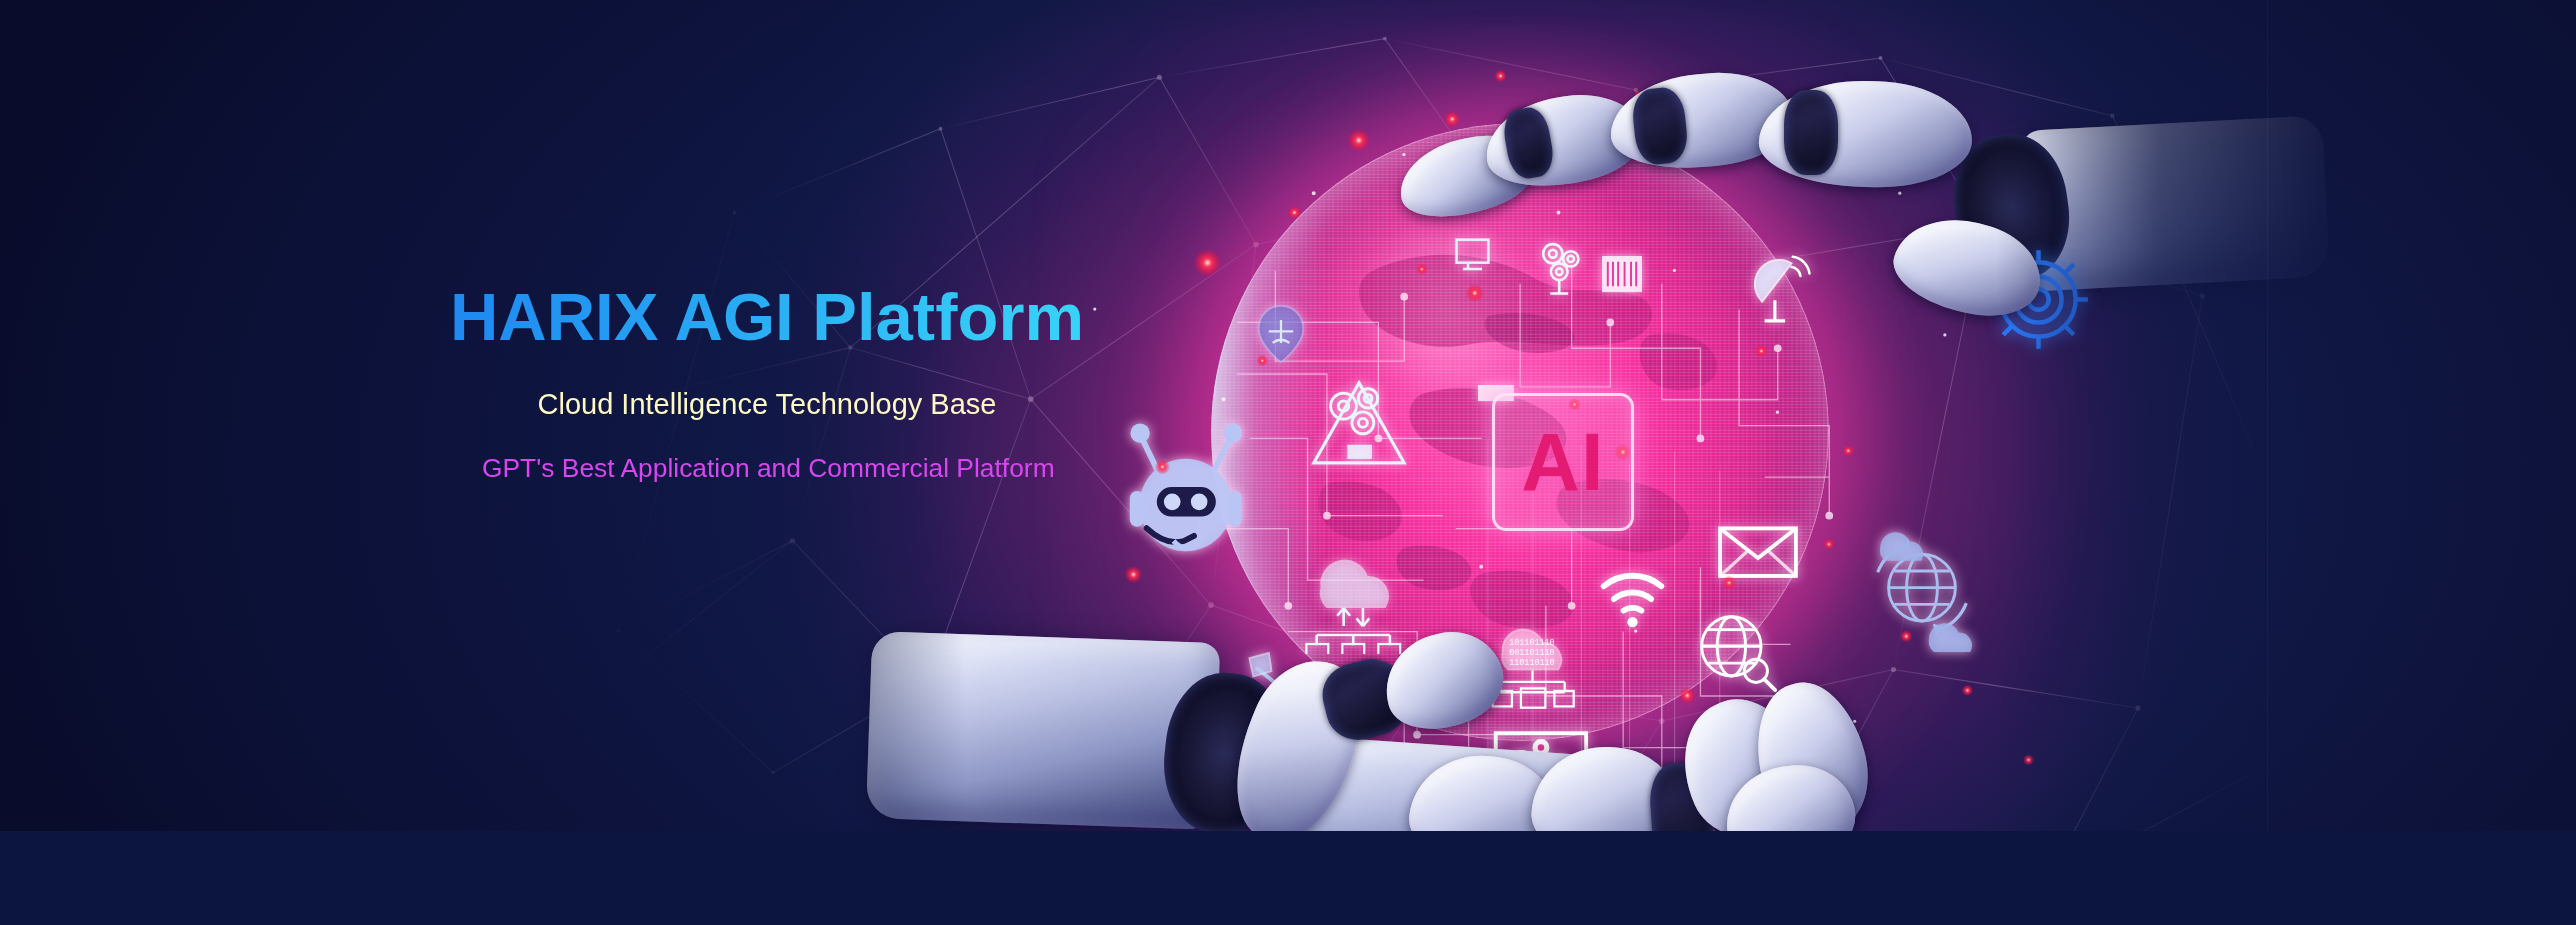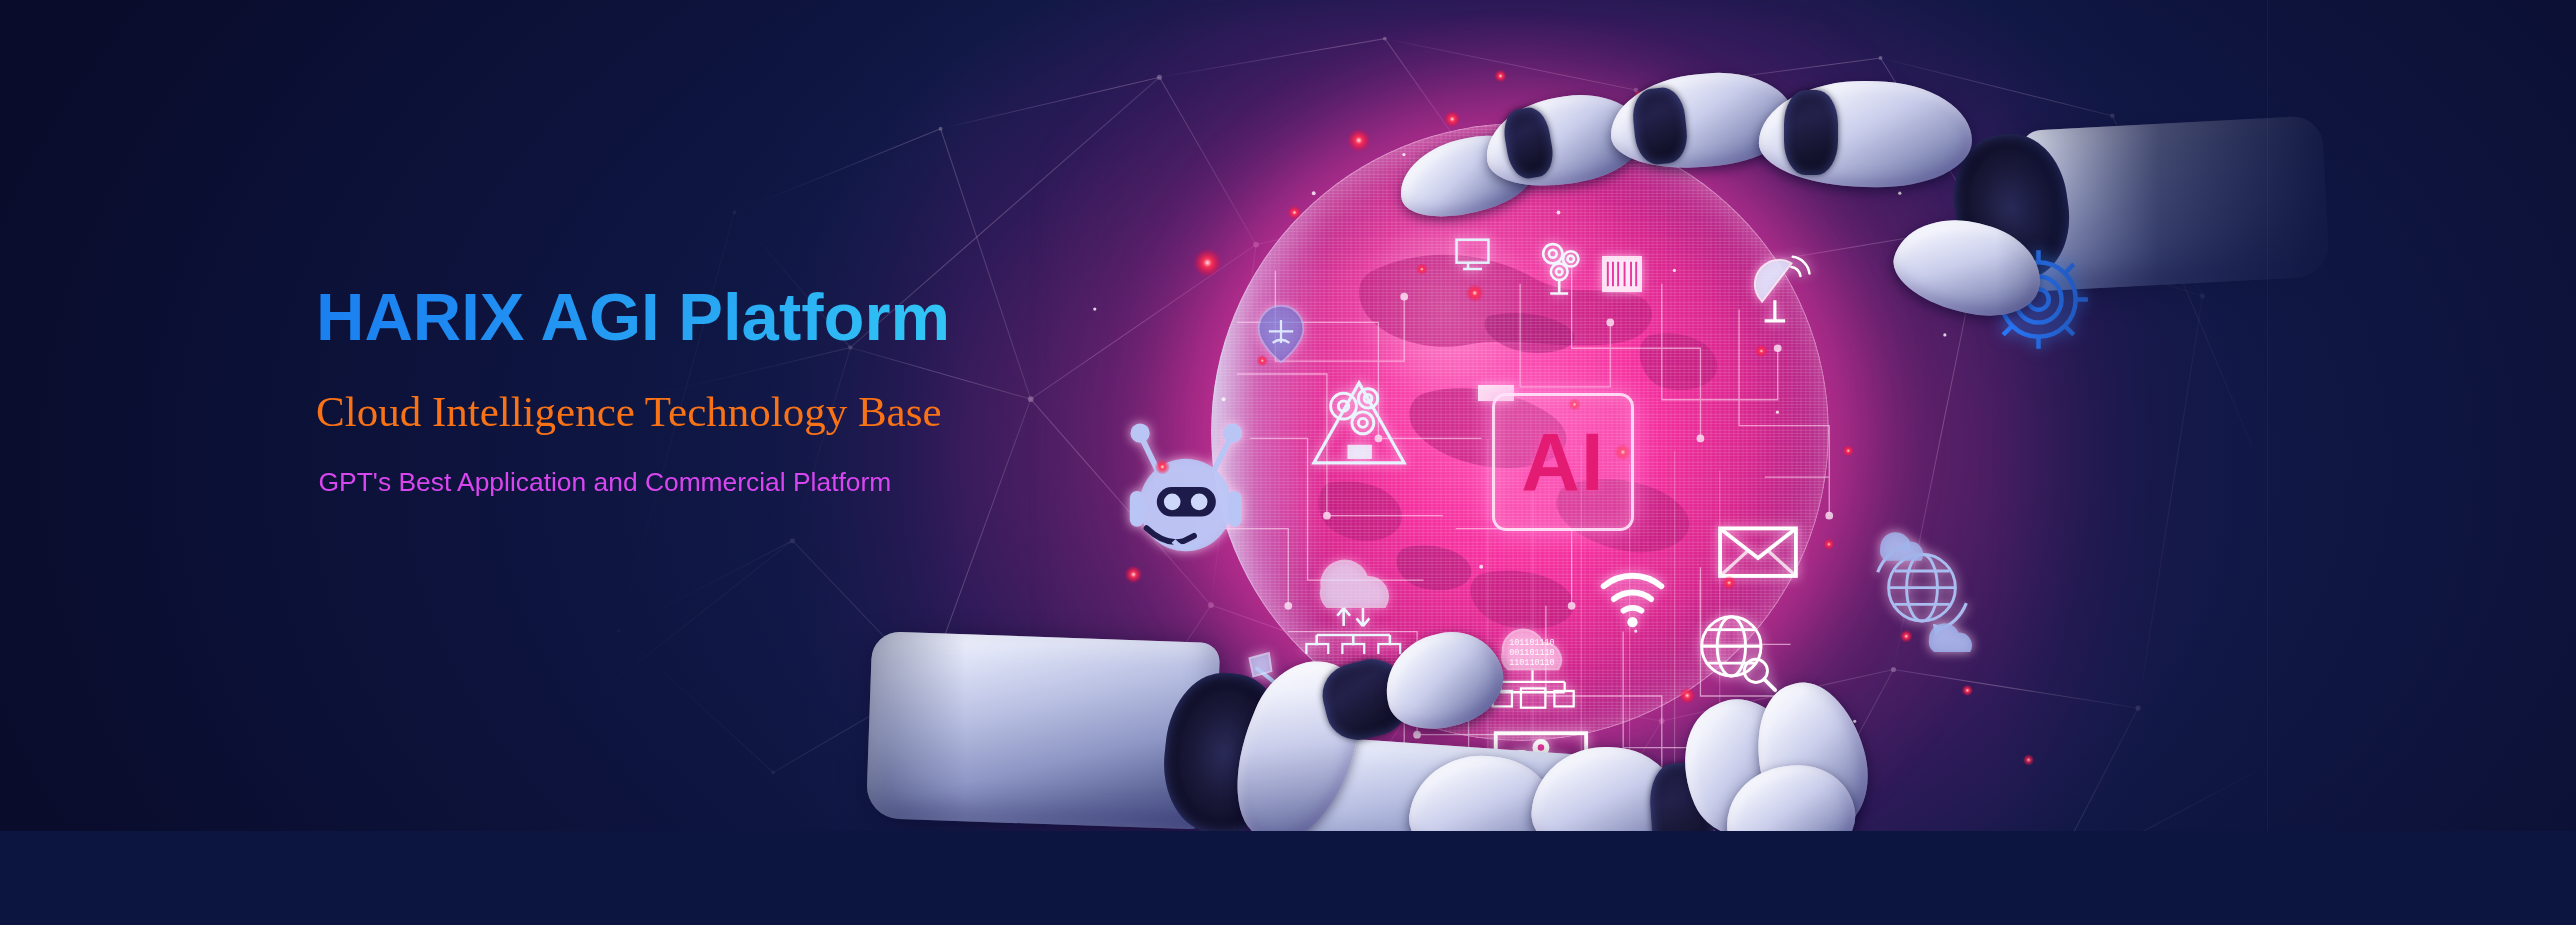--- a/index.html
+++ b/index.html
@@ -5,20 +5,21 @@
 <style>
   html,body{margin:0;padding:0;background:#0c1540;}
   *{box-sizing:border-box;}
 
   .banner{
     position:relative;
     width:2576px;height:831px;
     overflow:hidden;
     background:#0f1745;
     font-family:"Liberation Sans", sans-serif;
+    text-align:center;
   }
 
   
   .bg-base{position:absolute;inset:0;
     background:
       radial-gradient(ellipse 966px 708px at 1513px 451px, #b0257f 0%, #8b2370 22%, #5b2068 42%, #2d1a58 62%, #131a4a 80%, #0f1745 100%),
       linear-gradient(90deg,#0f1745 0%,#101846 28%,#141a4d 40%,#2a1b56 55%,#0f1745 100%);
   }
   .bg-left{position:absolute;left:0;top:0;width:966px;height:100%;
     background:linear-gradient(90deg,#0f1745 0%,#0f1745 55%,rgba(15,23,69,0.75) 80%,rgba(15,23,69,0) 100%);}
@@ -93,22 +94,22 @@
   .text-block{position:absolute;left:316px;top:283px;width:902px;}
   .title{
     font-family:"Liberation Sans", sans-serif;
     font-weight:bold;font-size:67px;line-height:1;letter-spacing:0px;
     margin:0 0 0 0;
     background:linear-gradient(100deg,#1a7ff0 0%,#1f8bf2 18%,#27a5f3 42%,#31c4f6 68%,#3ad9f7 90%,#40e2f8 100%);
     -webkit-background-clip:text;background-clip:text;color:transparent;
     -webkit-text-fill-color:transparent;
     white-space:nowrap;
   }
-  .subtitle{font-family:Liberation Serif, serif;font-weight:normal;font-size:43px;line-height:1;
-    color:#f97316;margin:40px 0 0 0;white-space:nowrap;}
+  .subtitle{font-family:Liberation Sans, sans-serif;font-weight:normal;font-size:29px;line-height:1;
+    color:#fef9c3;margin:40px 0 0 0;white-space:nowrap;}
   .tagline{font-family:"Liberation Sans", sans-serif;font-weight:normal;font-size:26.4px;line-height:1;
     color:#d946ef;margin:36px 0 0 2.6px;white-space:nowrap;}
 </style>
 </head>
 <body>
 
 <div class="banner">
 
   <div class="bg-base"></div>
 

